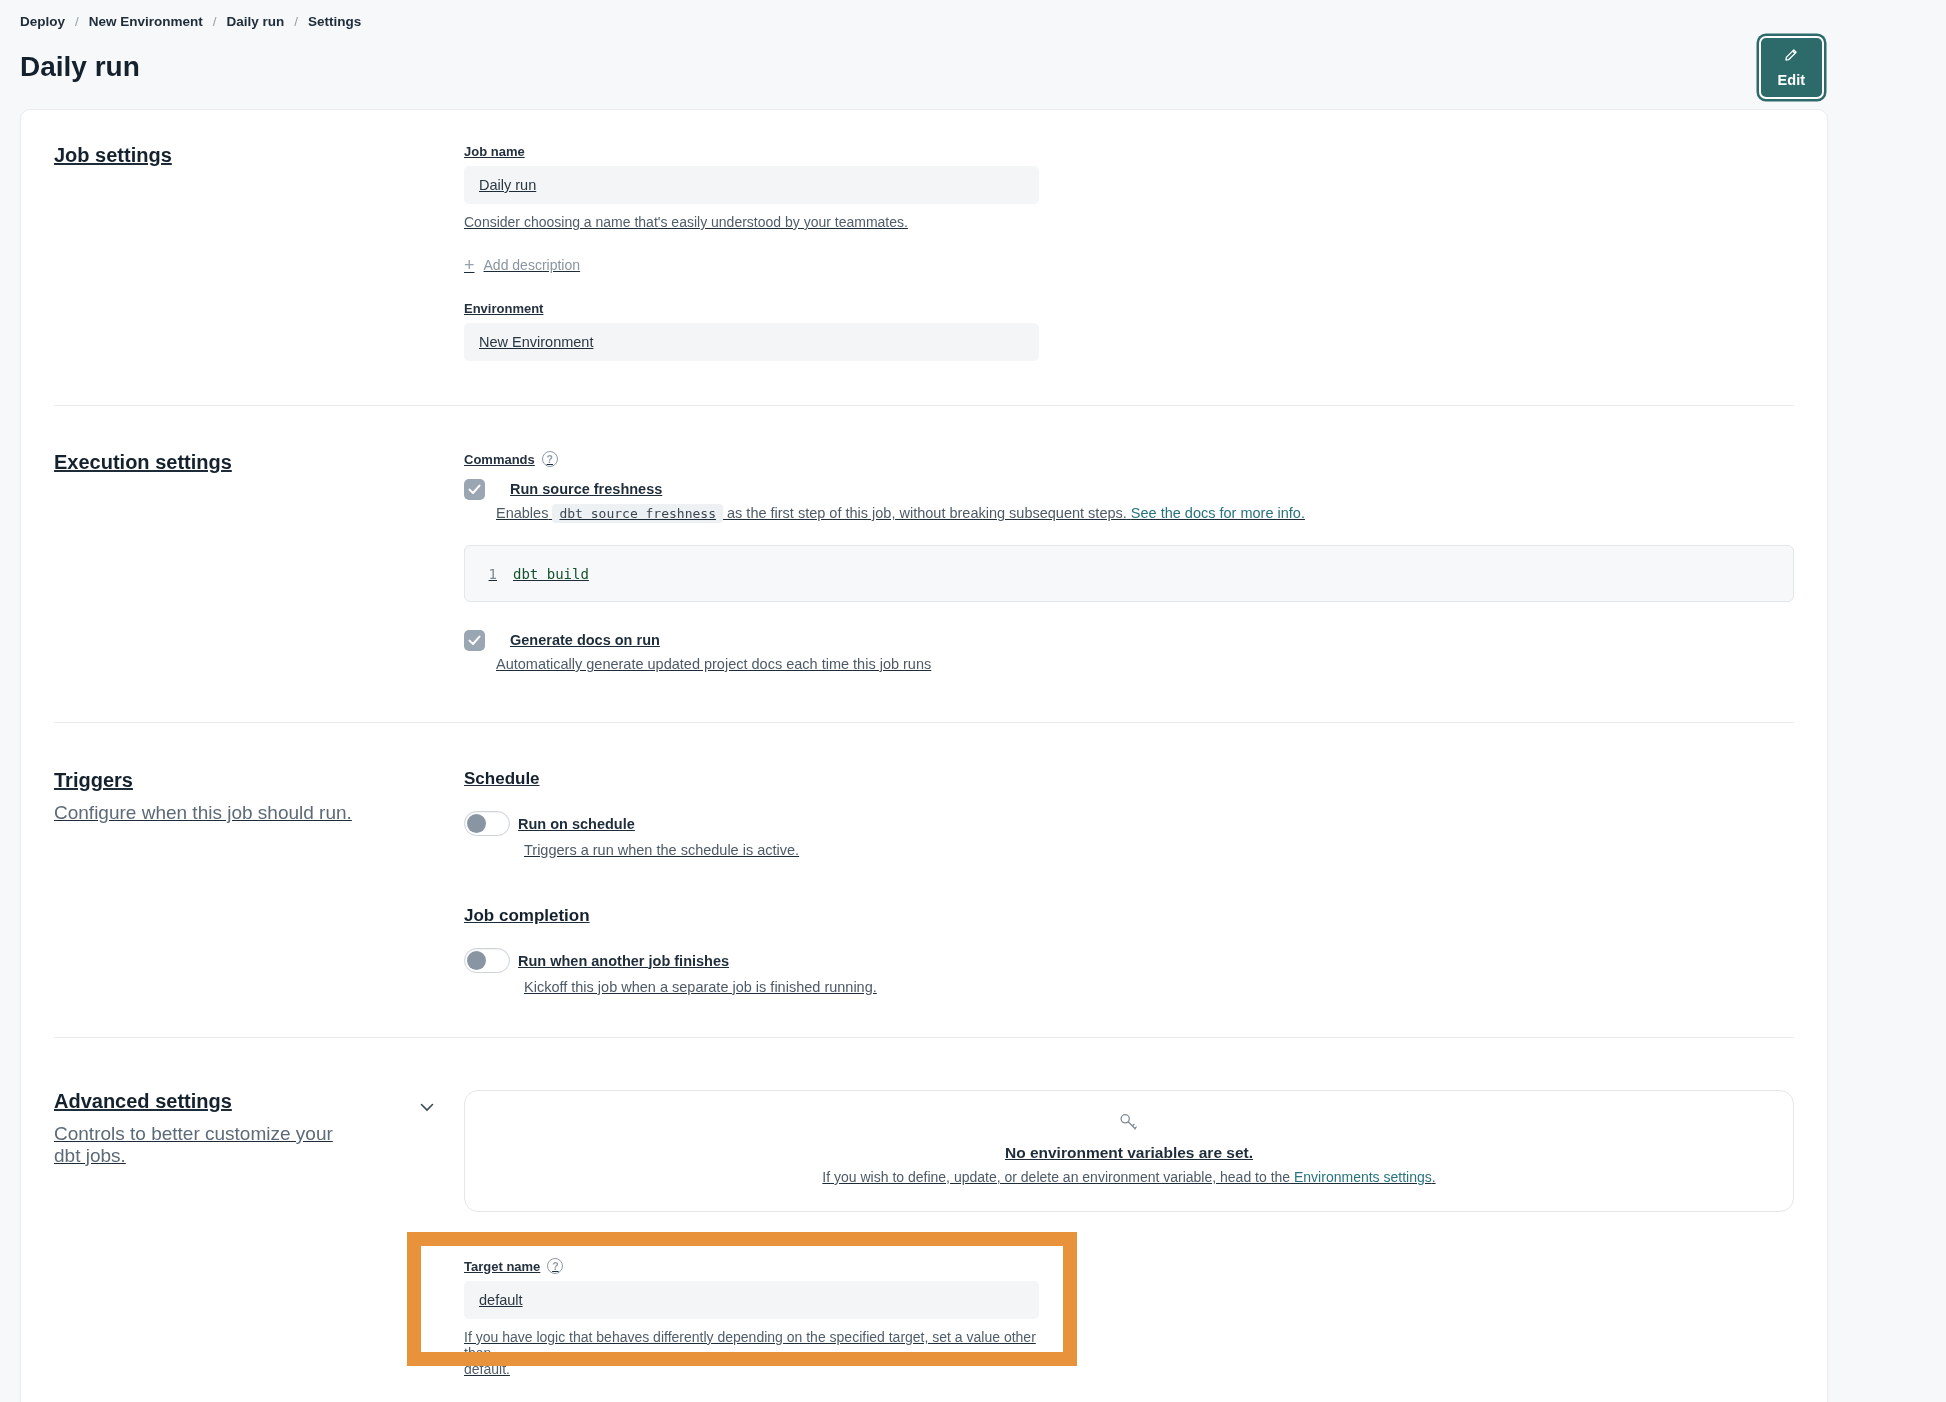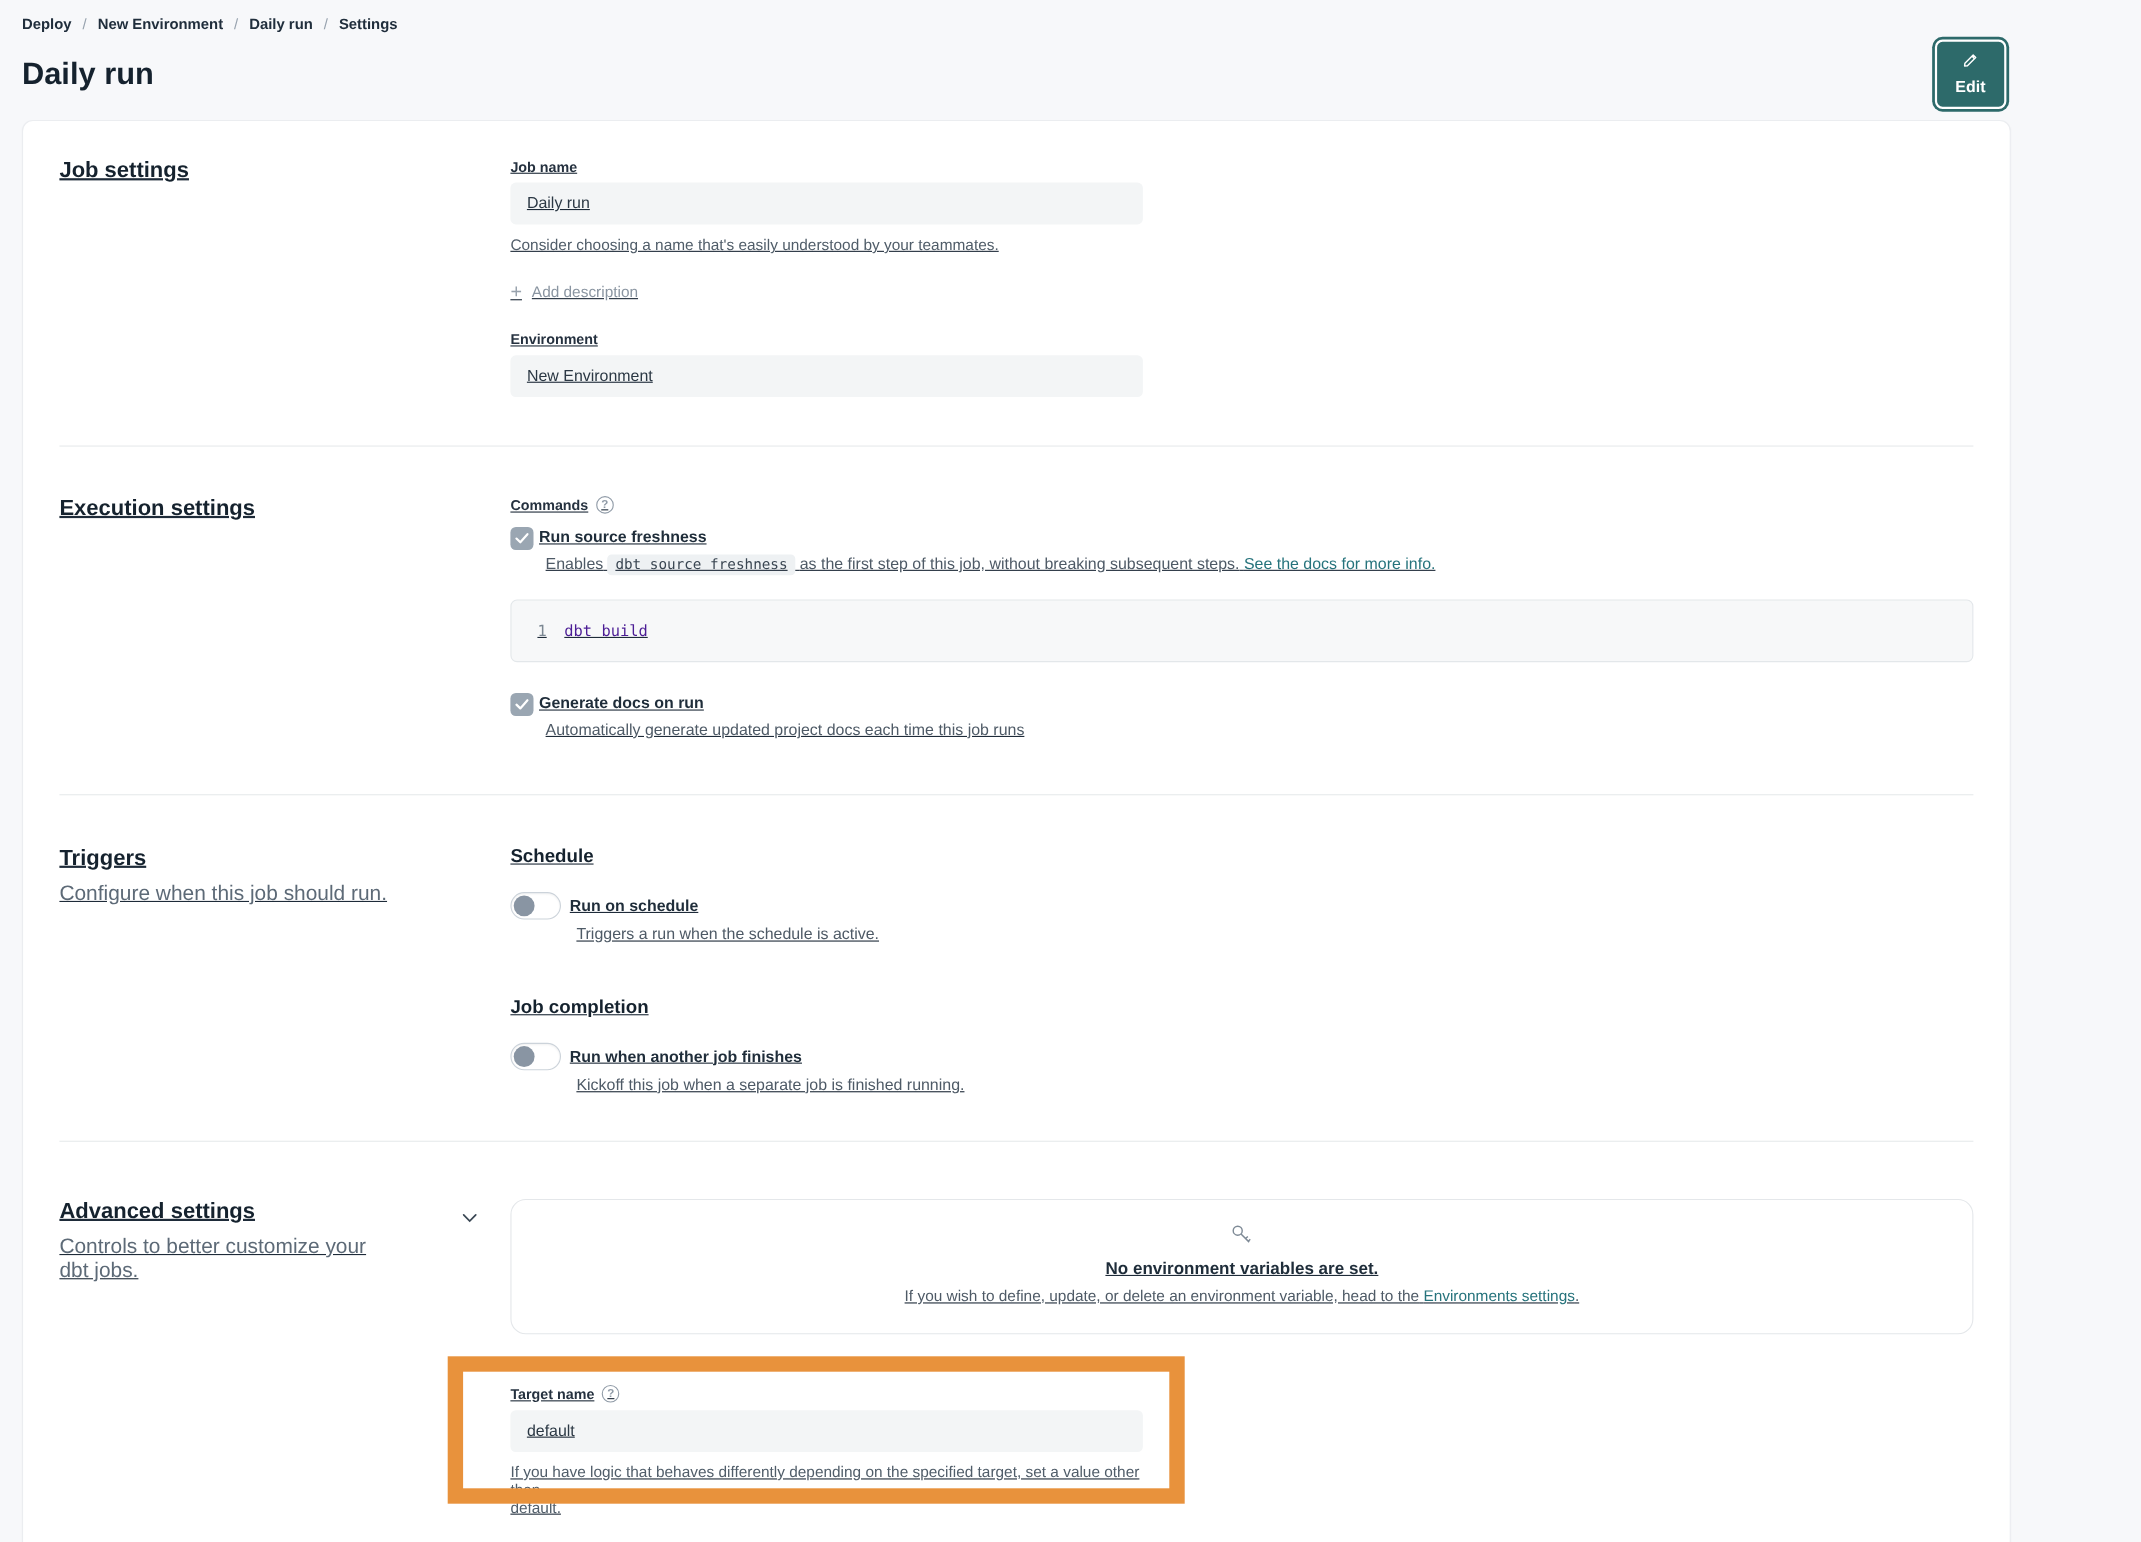--- a/index.html
+++ b/index.html
@@ -52,31 +52,31 @@
   .helper { font-size:14px; color:#505d69; margin-top:10px; }
   .add-desc { display:flex; align-items:center; gap:9px; color:#8a95a1; font-size:14px; margin:27px 0 28px; cursor:pointer; width:fit-content; }
   .plus { font-size:18px; line-height:14px; color:#98a2ad; }
   .help-circle {
     width:16px; height:16px; border:1.2px solid #909ba7; border-radius:50%;
     color:#909ba7; font-size:10.5px; font-weight:700;
     display:flex; align-items:center; justify-content:center; flex:0 0 auto;
   }
 
   
-  .check-row { display:flex; gap:5px; align-items:flex-start; }
+  .check-row { display:flex; gap:25px; align-items:flex-start; }
   .checkbox { width:21px; height:21px; background:#9aa6b2; border-radius:5px; display:flex; align-items:center; justify-content:center; flex:0 0 auto; }
   .check-label { font-size:14.5px; font-weight:700; color:#1f2d3a; padding-top:2px; }
   .check-desc { margin-left:32px; margin-top:5px; font-size:14.5px; color:#4e5a66; }
   .inline-code { font-family:"DejaVu Sans Mono","Liberation Mono",monospace; background:#eef1f3; border-radius:4px; padding:2px 7px; font-size:13px; color:#3a4652; }
   .teal-link { color:#26737c; cursor:pointer; text-decoration:none; }
 
   
   .code-editor { margin:24px 0 28px; width:100%; height:57px; background:#f7f8f9; border:1px solid #e3e7ea; border-radius:6px; display:flex; align-items:center; font-family:"DejaVu Sans Mono","Liberation Mono",monospace; font-size:14px; }
   .line-no { width:48px; text-align:right; padding-right:16px; color:#7c8893; }
-  .code-text { color:#4c1d95; }
+  .code-text { color:#14532d; }
 
   
   .group-heading { font-size:17px; font-weight:700; color:#15222e; margin:0 0 22px; }
   .toggle-row { display:flex; gap:8px; align-items:center; }
   .toggle { width:46px; height:25px; background:#fff; border:1px solid #ccd3da; border-radius:13px; position:relative; box-shadow:inset 0 1px 2px rgba(0,0,0,.06); flex:0 0 auto; cursor:pointer; }
   .toggle .knob { position:absolute; left:2px; top:2px; width:19px; height:19px; border-radius:50%; background:#8995a3; }
   .toggle-label { font-size:14.5px; font-weight:700; color:#1f2d3a; }
   .toggle-desc { margin-left:60px; margin-top:6px; font-size:14.5px; color:#4e5a66; }
   .completion-block { margin-top:48px; }
 

